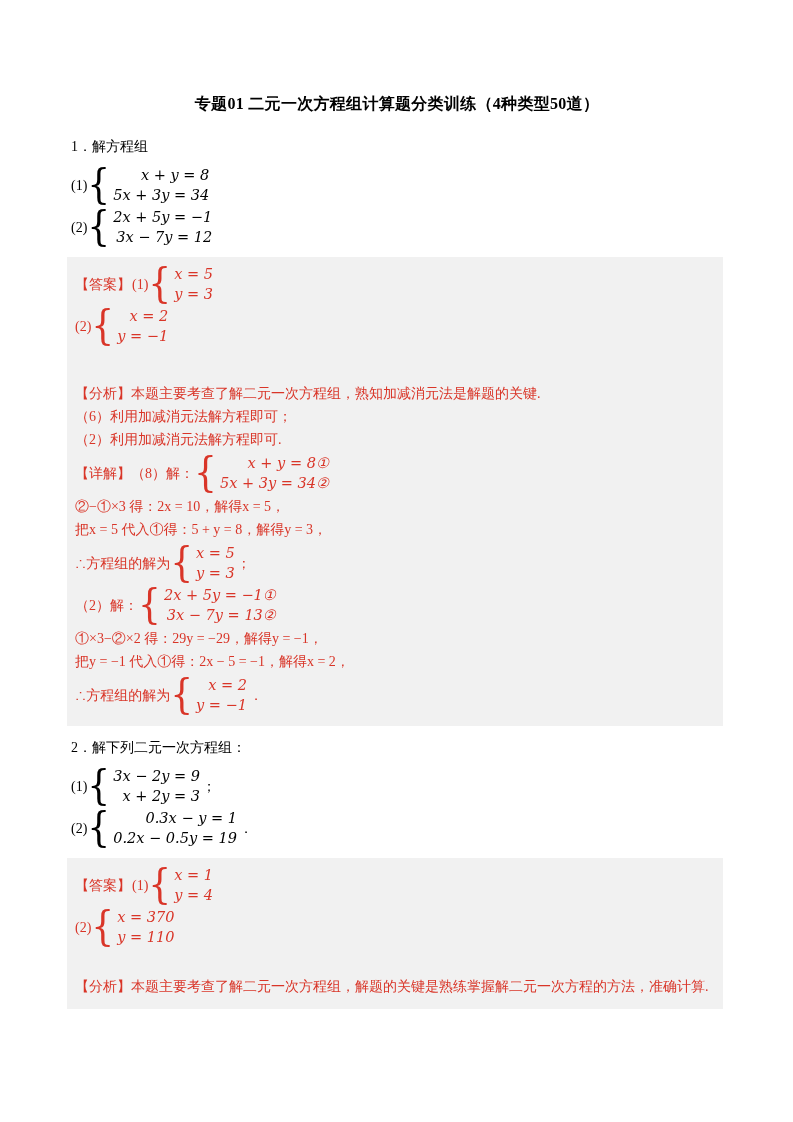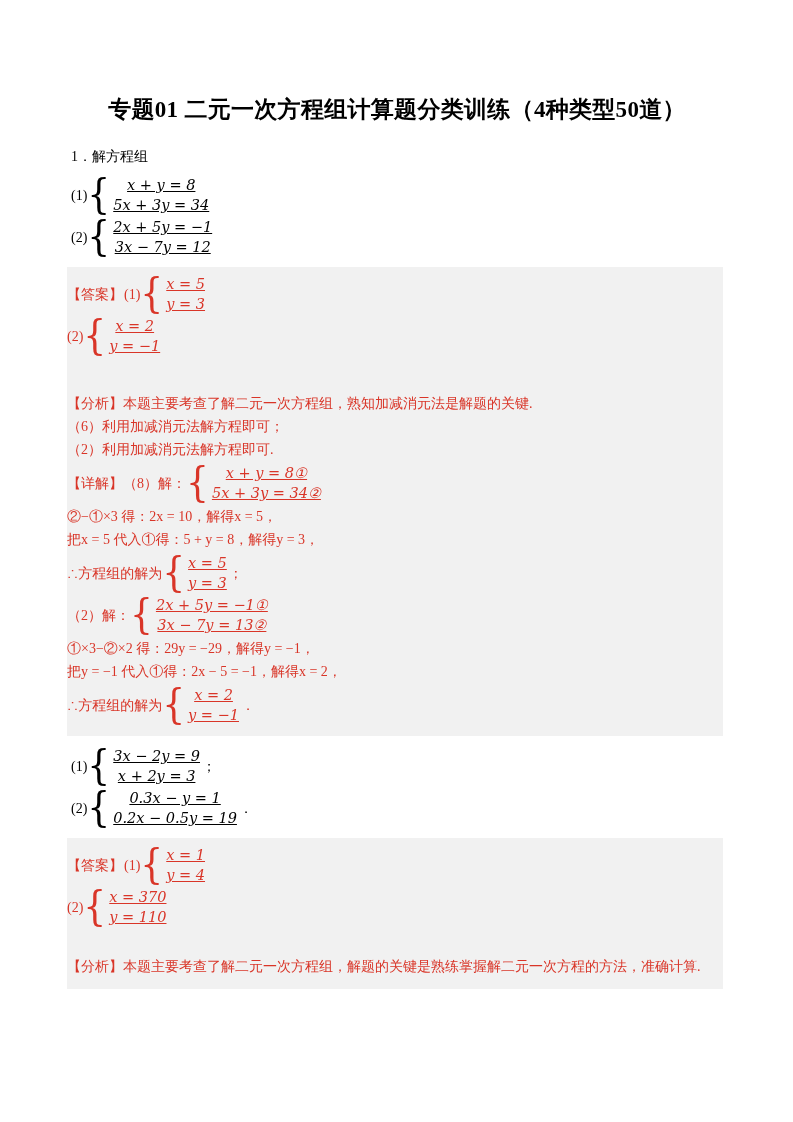--- a/index.html
+++ b/index.html
@@ -11,51 +11,51 @@
     overflow: hidden;
     background: #ffffff;
     color: #000000;
     font-family: "Liberation Serif", "DejaVu Serif", serif;
     font-size: 14px;
     padding: 94px 70px 0 71px;
   }
   .title {
     margin: 0 0 22px 0;
     text-align: center;
-    font-size: 23px;
+    font-size: 16px;
     font-weight: 700;
     letter-spacing: 0.3px;
   }
   .heading { margin: 12px 0 8px 0; line-height: 20px; }
   .text-line { margin: 4px 0; line-height: 19px; }
   .sysline { display: flex; align-items: center; margin: 2px 0; }
   .label, .tag, .cjk, .suffix { line-height: 19px; white-space: nowrap; }
   .tag { margin-right: 1px; }
   .sys { display: inline-flex; align-items: center; }
   .brace {
     font-family: "DejaVu Serif", serif;
     font-size: 36px;
     font-weight: 300;
     line-height: 1;
     transform: scaleY(1.12);
     margin-right: 3px;
   }
-  .eqs { display: inline-flex; flex-direction: column; align-items: center; text-decoration: underline; }
+  .eqs { display: inline-flex; flex-direction: column; align-items: flex-end; }
   .eq {
     font-family: "DejaVu Serif", serif;
     font-style: italic;
     font-size: 14.5px;
     line-height: 20px;
     white-space: nowrap;
   }
   .box {
     background: #F1F1F1;
     color: #D93528;
     margin: 10px 0 10px -4px;
-    padding: 5px 8px 9px 0;
+    padding: 5px 8px 9px 8px;
   }
   .box .eq, .box .brace { color: #D93528; }
   .spacer-lg { height: 32px; }
   .spacer-sm { height: 24px; }
   .suffix { margin-left: 2px; }
 </style>
 </head>
 <body>
 
 <div class="page">
@@ -164,20 +164,21 @@
           <span class="eqs">
             <span class="eq">x = 2</span>
             <span class="eq">y = −1</span>
           </span>
         </span>
         <span class="suffix">．</span>
     </div>
 
   </div>
 
+  <p class="heading">2．解下列二元一次方程组：</p>
 
   <div class="sysline">
     <span class="label">(1)</span>
       <span class="sys">
         <span class="brace">{</span>
         <span class="eqs">
           <span class="eq">3x − 2y = 9</span>
           <span class="eq">x + 2y = 3</span>
         </span>
       </span>

